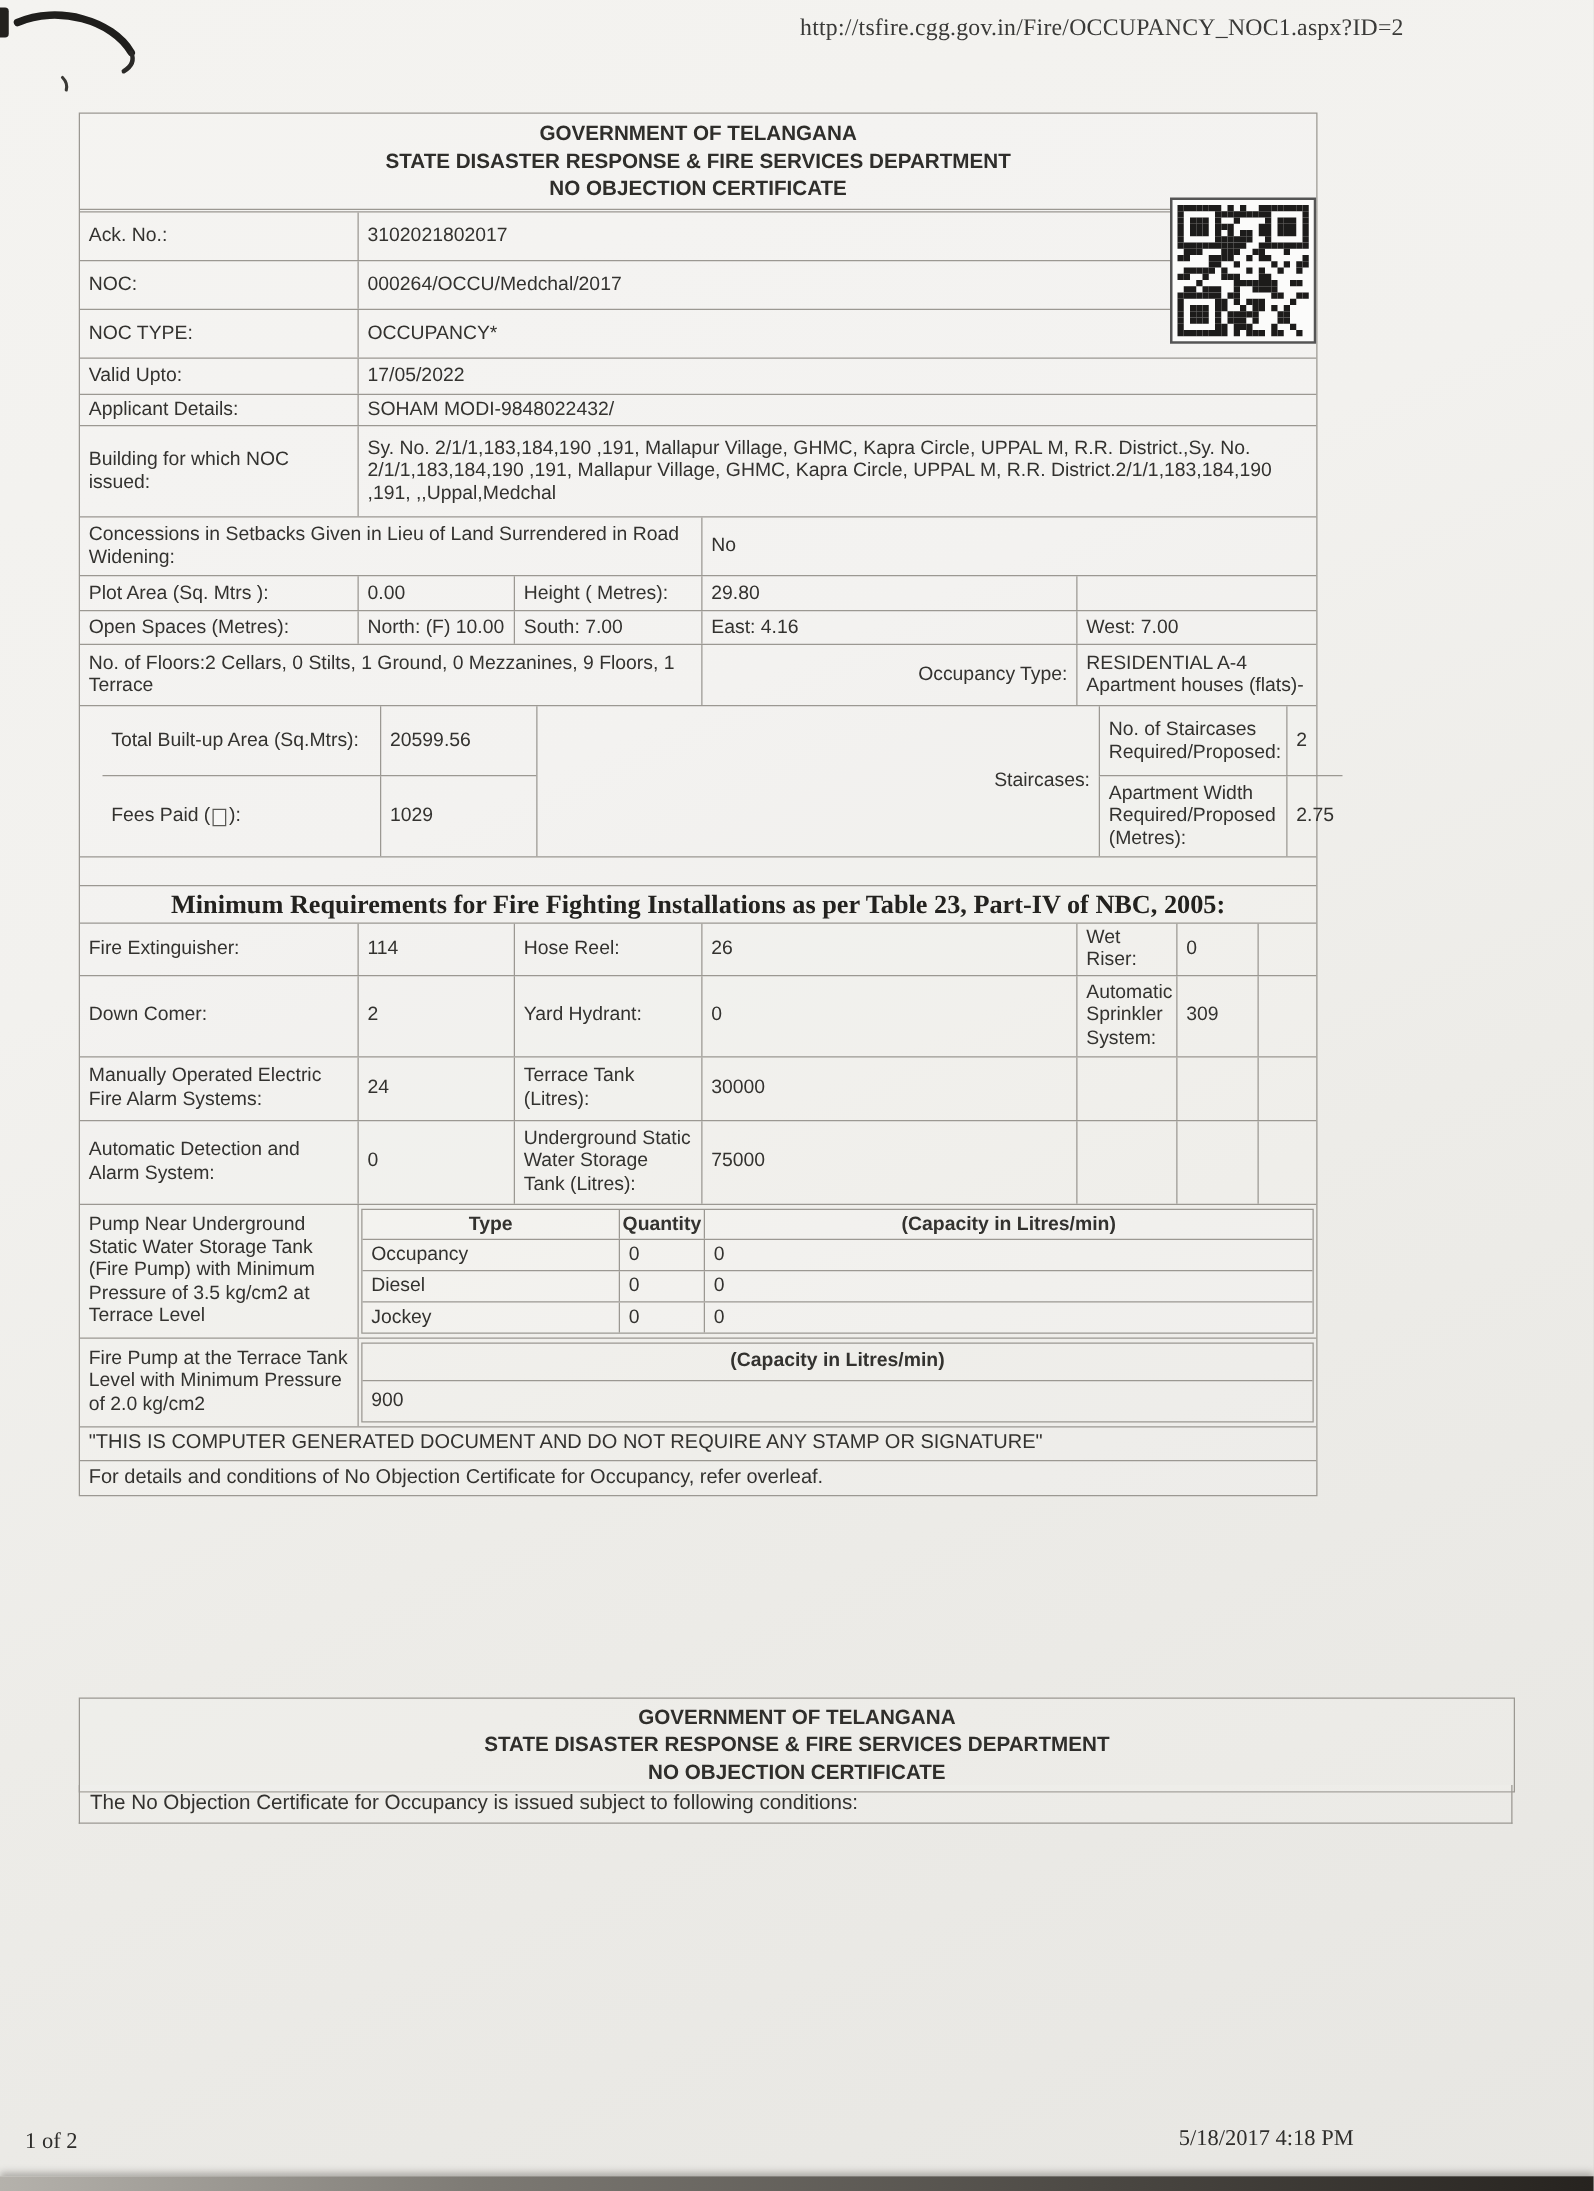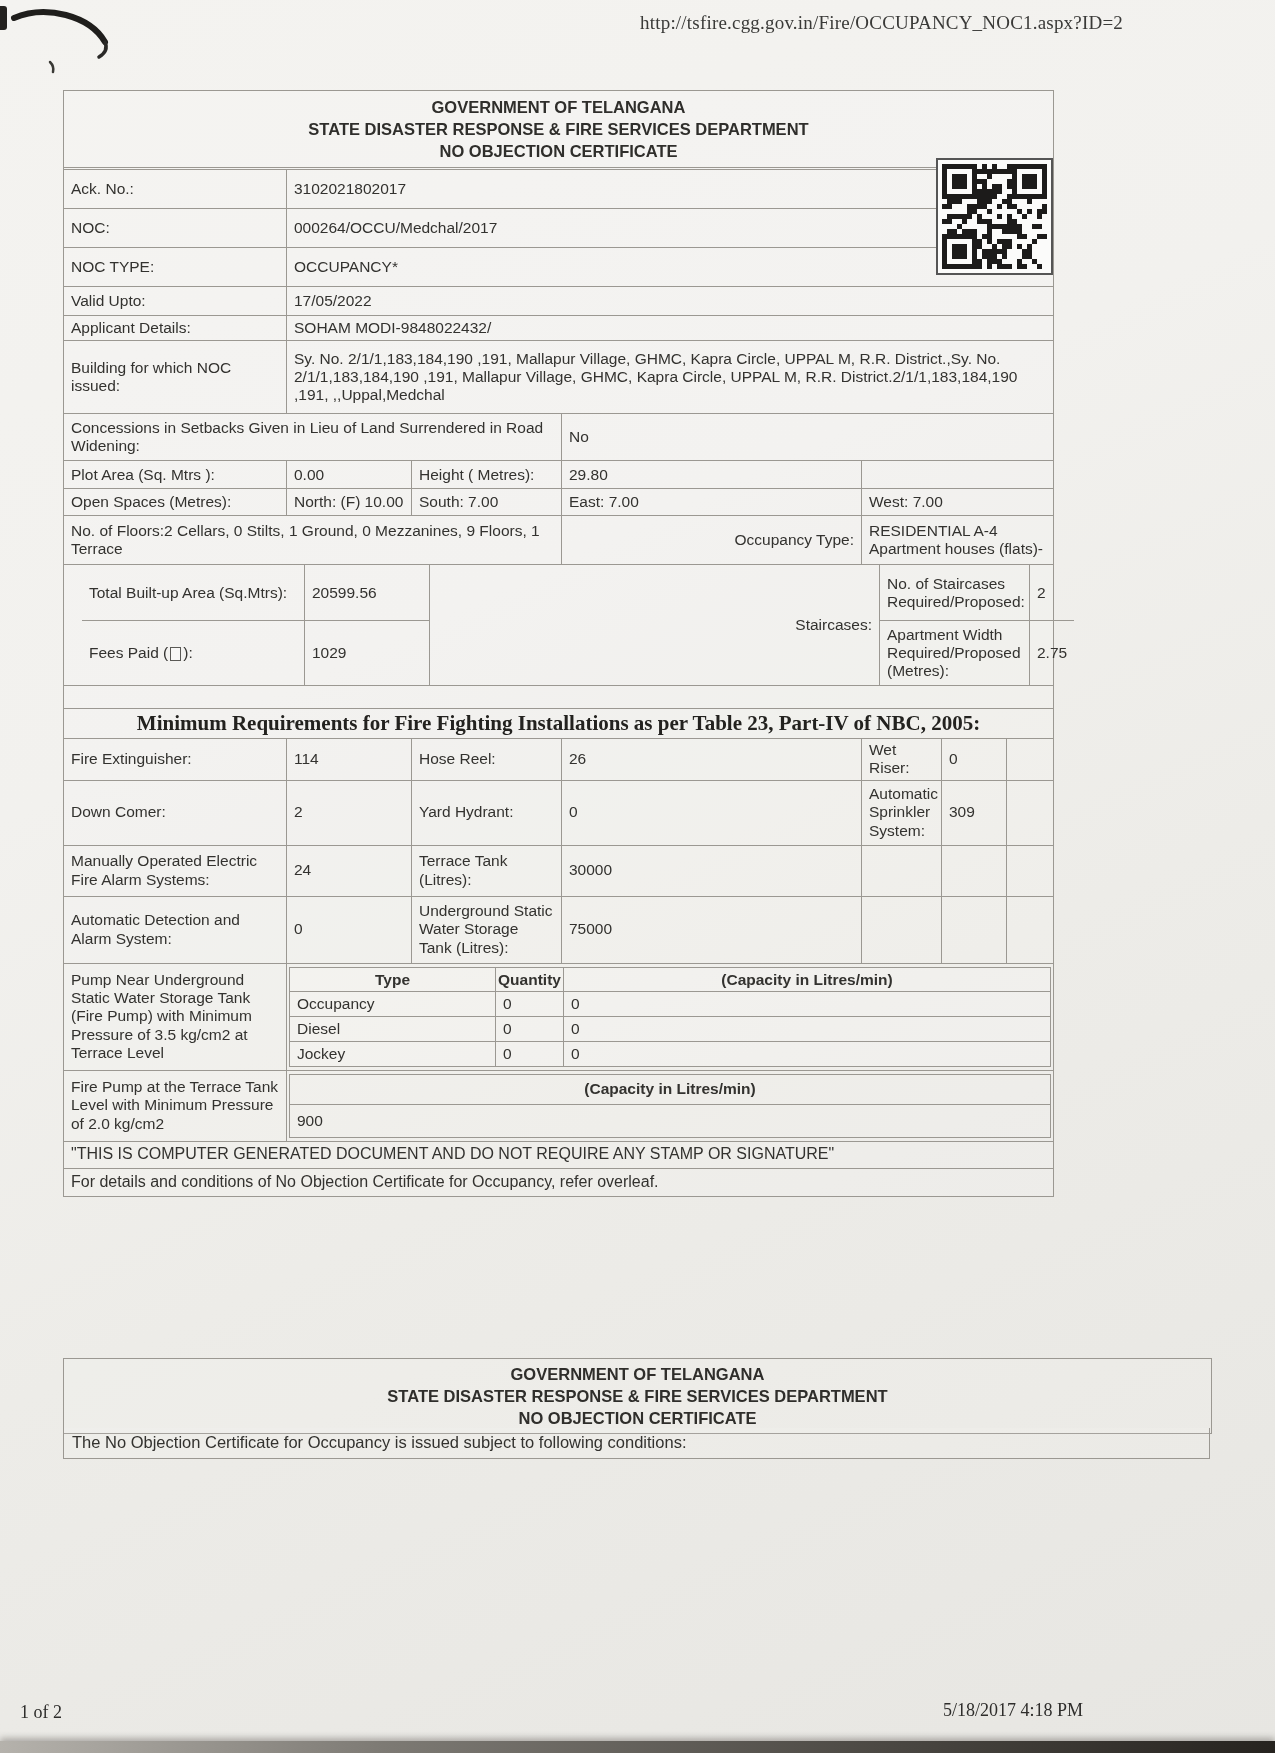--- a/index.html
+++ b/index.html
@@ -163,21 +163,21 @@
       <div class="cell c2">0.00</div>
       <div class="cell c3">Height ( Metres):</div>
       <div class="cell c4">29.80</div>
       <div class="cell cfill"></div>
     </div>
 
     <div class="t-row" style="min-height:26px">
       <div class="cell c1">Open Spaces (Metres):</div>
       <div class="cell c2">North: (F) 10.00</div>
       <div class="cell c3">South: 7.00</div>
-      <div class="cell c4">East: 7.00</div>
+      <div class="cell c4">East: 4.16</div>
       <div class="cell cfill">West: 7.00</div>
     </div>
 
     <div class="t-row" style="min-height:48px">
       <div class="cell w497">No. of Floors:2 Cellars, 0 Stilts, 1 Ground, 0 Mezzanines, 9 Floors, 1 Terrace</div>
       <div class="cell c4 alignr">Occupancy Type:</div>
       <div class="cell cfill">RESIDENTIAL A-4 Apartment houses (flats)-</div>
     </div>
 
     <div class="t-row" style="min-height:120px">

